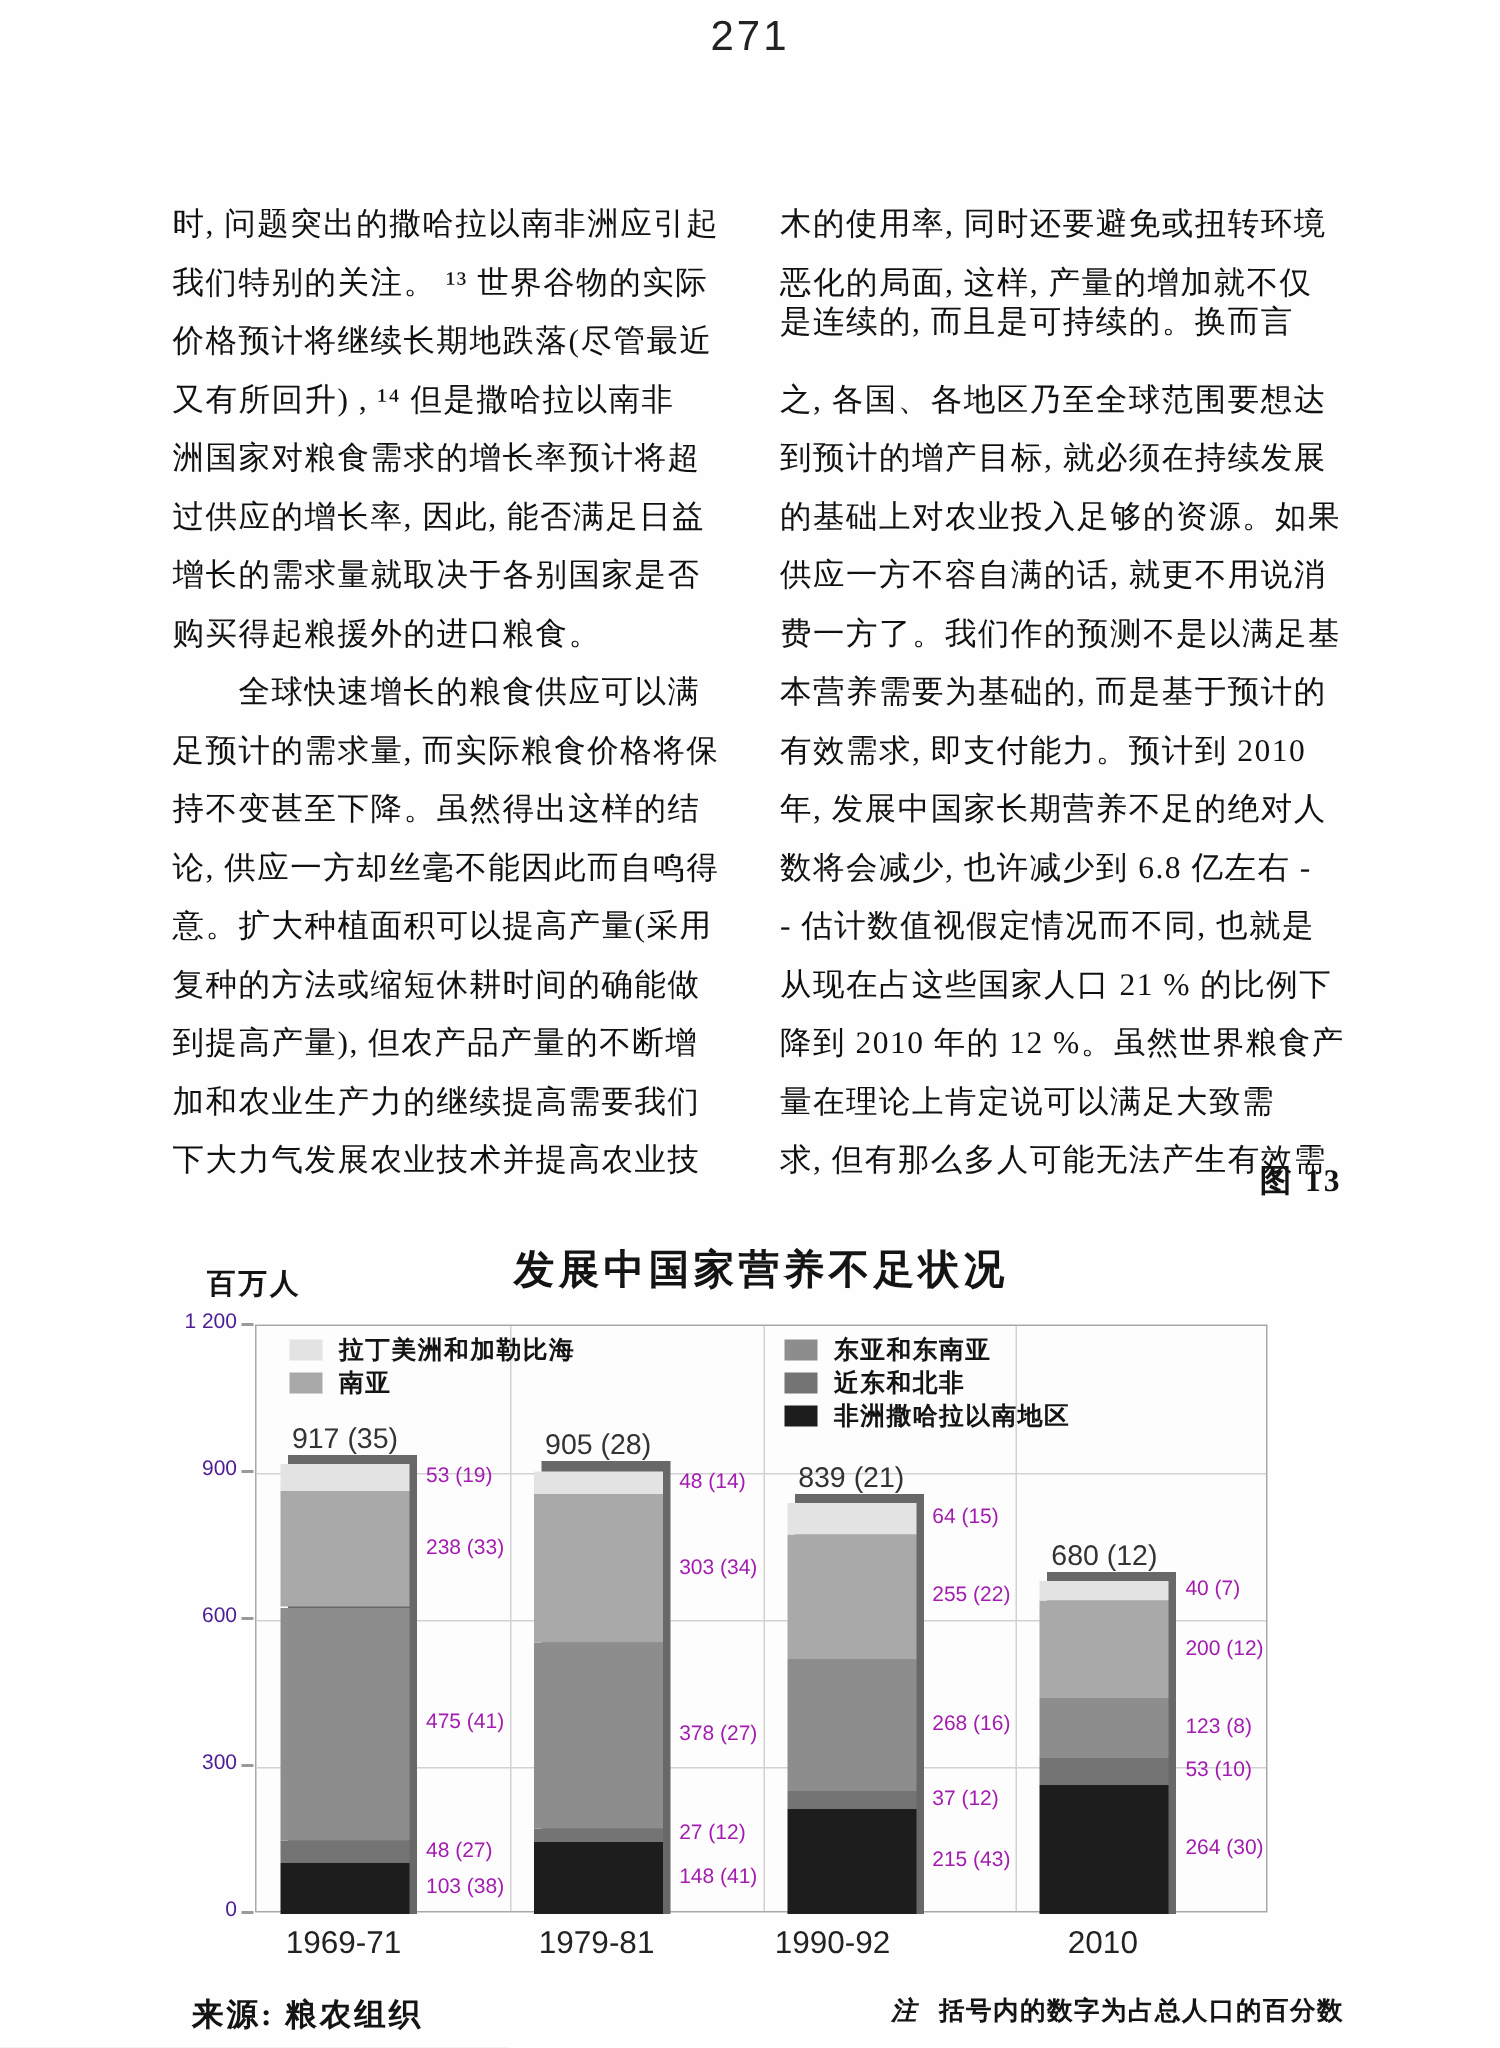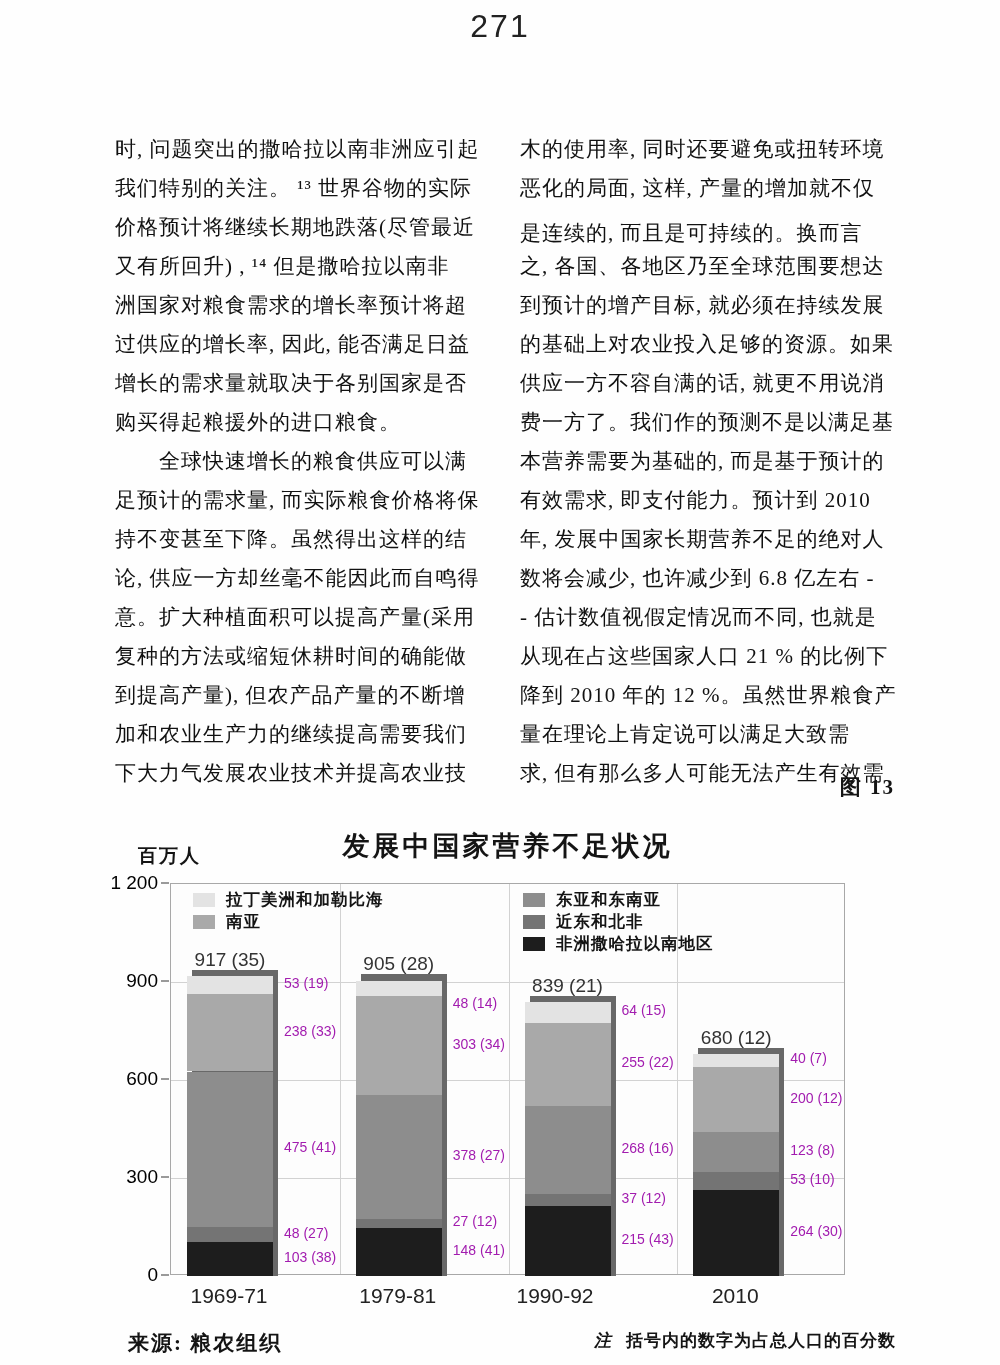--- a/index.html
+++ b/index.html
@@ -3,21 +3,21 @@
 <meta charset="utf-8">
 <style>
   html,body{margin:0;padding:0;background:#e9e9e9;}
   .page{
     position:relative; width:1000px; height:1365px; margin:0 auto;
     background:#fefefe; color:#141414; overflow:hidden;
     font-family:"Liberation Serif","DejaVu Serif",serif;
   }
   .pagenum{
     position:absolute; top:8px; left:0; width:1000px; text-align:center;
-    font-size:32px; letter-spacing:2px; color:#222;
+    font-size:28px; letter-spacing:2px; color:#222;
     font-family:"Liberation Sans","DejaVu Sans",sans-serif;
   }
   .col{position:absolute; top:134px; width:385px; height:650px;}
   .col-left{left:115px;}
   .col-right{left:520px;}
   .tline{position:absolute; left:0; white-space:nowrap;
          font-size:21px; letter-spacing:1px; line-height:30px; color:#111;}
   .figlabel{position:absolute; top:773px; left:520px; width:375px;
             text-align:right; font-size:21px; font-weight:bold; letter-spacing:2px;}
   .chart-title{position:absolute; top:828px; left:170px; width:675px;
@@ -26,21 +26,21 @@
   .plot{position:absolute; left:170px; top:883px; width:675px; height:392px;
         border:1px solid #a8a8a8; background:#fdfdfd; box-sizing:border-box;}
   .grid-h{position:absolute; left:0; width:100%; height:1px; background:#d2d2d2;}
   .grid-v{position:absolute; top:0; height:100%; width:1px; background:#d2d2d2;}
   .bar-shadow{position:absolute; background:#686868;}
   .bar-seg{position:absolute;}
   .seg-label{position:absolute; font-size:14px; color:#a21caf; white-space:nowrap;
              font-family:Liberation Sans, sans-serif;}
   .total-label{position:absolute; font-size:19px; color:#333; text-align:center; width:130px;
                font-family:"Liberation Sans","DejaVu Sans",sans-serif;}
-  .ytick-label{position:absolute; width:62px; text-align:right; font-size:19px; color:#000000;
+  .ytick-label{position:absolute; width:62px; text-align:right; font-size:14px; color:#4c1d95;
                font-family:"Liberation Sans","DejaVu Sans",sans-serif;}
   .ytick-mark{position:absolute; width:8px; height:2px; background:#9a9a9a;}
   .cat-label{position:absolute; width:130px; text-align:center; font-size:21px; color:#222;
              font-family:"Liberation Sans","DejaVu Sans",sans-serif;}
   .legend-col{position:absolute; display:flex; flex-direction:column; gap:4px;}
   .legend-row{display:flex; align-items:center; gap:11px; height:18px;}
   .legend-swatch{width:22px; height:14px; flex:none;}
   .legend-text{font-size:16.5px; font-weight:bold; letter-spacing:1px; white-space:nowrap;}
   .source{position:absolute; top:1329px; left:128px; font-size:21px; font-weight:bold; letter-spacing:2px;}
   .note{position:absolute; top:1329px; left:500px; width:396px; text-align:right;
@@ -68,21 +68,21 @@
       <div class="tline" style="top: 429px;">论, 供应一方却丝毫不能因此而自鸣得</div>
       <div class="tline" style="top: 468px;">意。扩大种植面积可以提高产量(采用</div>
       <div class="tline" style="top: 507px;">复种的方法或缩短休耕时间的确能做</div>
       <div class="tline" style="top: 546px;">到提高产量), 但农产品产量的不断增</div>
       <div class="tline" style="top: 624px;">下大力气发展农业技术并提高农业技</div>
       <div class="tline" style="top: 585px;">加和农业生产力的继续提高需要我们</div>
     </div>
   <div class="col col-right">
       <div class="tline" style="top: 0px;">木的使用率, 同时还要避免或扭转环境</div>
       <div class="tline" style="top: 39px;">恶化的局面, 这样, 产量的增加就不仅</div>
-      <div class="tline" style="top: 84px; text-align: center;">是连续的, 而且是可持续的。换而言</div>
+      <div class="tline" style="top: 65px; text-align: center;">是连续的, 而且是可持续的。换而言</div>
       <div class="tline" style="top: 117px;">之, 各国、各地区乃至全球范围要想达</div>
       <div class="tline" style="top: 156px;">到预计的增产目标, 就必须在持续发展</div>
       <div class="tline" style="top: 195px;">的基础上对农业投入足够的资源。如果</div>
       <div class="tline" style="top: 234px;">供应一方不容自满的话, 就更不用说消</div>
       <div class="tline" style="top: 273px;">费一方了。我们作的预测不是以满足基</div>
       <div class="tline" style="top: 312px;">本营养需要为基础的, 而是基于预计的</div>
       <div class="tline" style="top: 351px;">有效需求, 即支付能力。预计到 2010</div>
       <div class="tline" style="top: 390px;">年, 发展中国家长期营养不足的绝对人</div>
       <div class="tline" style="top: 429px;">数将会减少, 也许减少到 6.8 亿左右 -</div>
       <div class="tline" style="top: 468px;">- 估计数值视假定情况而不同, 也就是</div>
@@ -119,21 +119,21 @@
       <div class="bar-shadow" style="left: 189.75px; top: 90.3667px; width: 86px; height: 301.633px;"></div>
       <div class="bar-seg" style="left: 184.75px; top: 343.653px; width: 86px; height: 48.3467px; background: rgb(29, 29, 29);"></div>
       <div class="seg-label" style="left: 281.75px; top: 357.827px;">148 (41)</div>
       <div class="bar-seg" style="left: 184.75px; top: 334.833px; width: 86px; height: 8.82px; background: rgb(116, 116, 116);"></div>
       <div class="seg-label" style="left: 281.75px; top: 329.243px;">27 (12)</div>
       <div class="bar-seg" style="left: 184.75px; top: 211.353px; width: 86px; height: 123.48px; background: rgb(141, 141, 141);"></div>
       <div class="seg-label" style="left: 281.75px; top: 263.093px;">378 (27)</div>
       <div class="bar-seg" style="left: 184.75px; top: 112.373px; width: 86px; height: 98.98px; background: rgb(169, 169, 169);"></div>
       <div class="seg-label" style="left: 281.75px; top: 151.863px;">303 (34)</div>
       <div class="bar-seg" style="left: 184.75px; top: 96.6933px; width: 86px; height: 15.68px; background: rgb(227, 227, 227);"></div>
-      <div class="seg-label" style="left: 281.75px; top: 94.5333px; margin-top: 16px;">48 (14)</div>
+      <div class="seg-label" style="left: 281.75px; top: 94.5333px;">48 (14)</div>
       <div class="total-label" style="left: 162.75px; top: 69.3667px;">905 (28)</div>
       <div class="bar-shadow" style="left: 358.5px; top: 111.927px; width: 86px; height: 280.073px;"></div>
       <div class="bar-seg" style="left: 353.5px; top: 321.767px; width: 86px; height: 70.2333px; background: rgb(29, 29, 29);"></div>
       <div class="seg-label" style="left: 450.5px; top: 346.883px;">215 (43)</div>
       <div class="bar-seg" style="left: 353.5px; top: 309.68px; width: 86px; height: 12.0867px; background: rgb(116, 116, 116);"></div>
       <div class="seg-label" style="left: 450.5px; top: 305.723px;">37 (12)</div>
       <div class="bar-seg" style="left: 353.5px; top: 222.133px; width: 86px; height: 87.5467px; background: rgb(141, 141, 141);"></div>
       <div class="seg-label" style="left: 450.5px; top: 255.907px;">268 (16)</div>
       <div class="bar-seg" style="left: 353.5px; top: 138.833px; width: 86px; height: 83.3px; background: rgb(169, 169, 169);"></div>
       <div class="seg-label" style="left: 450.5px; top: 170.483px;">255 (22)</div>

